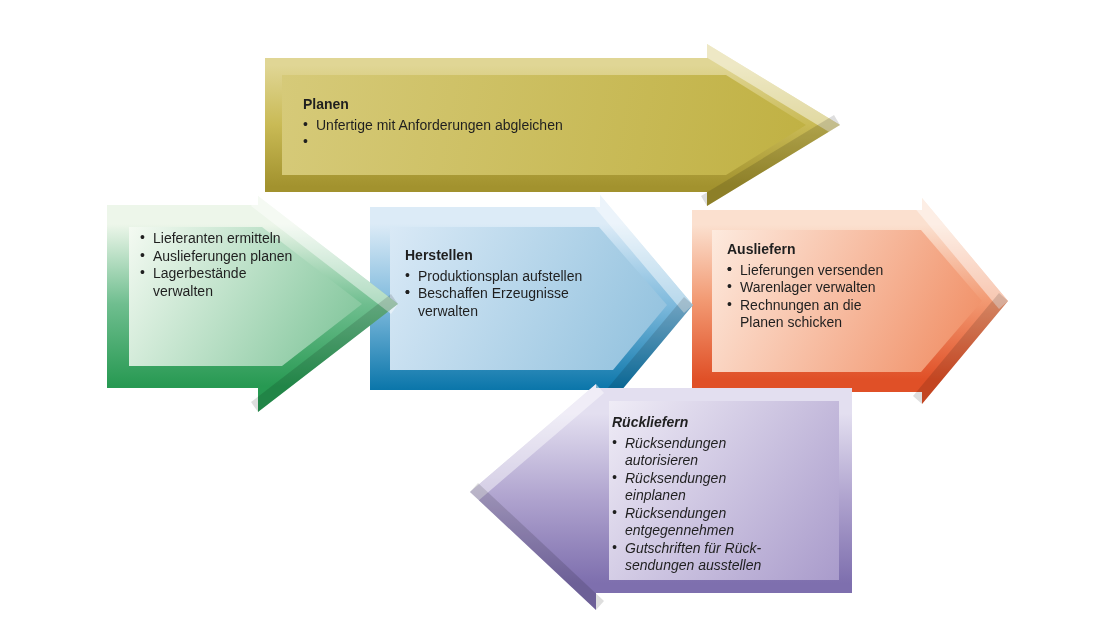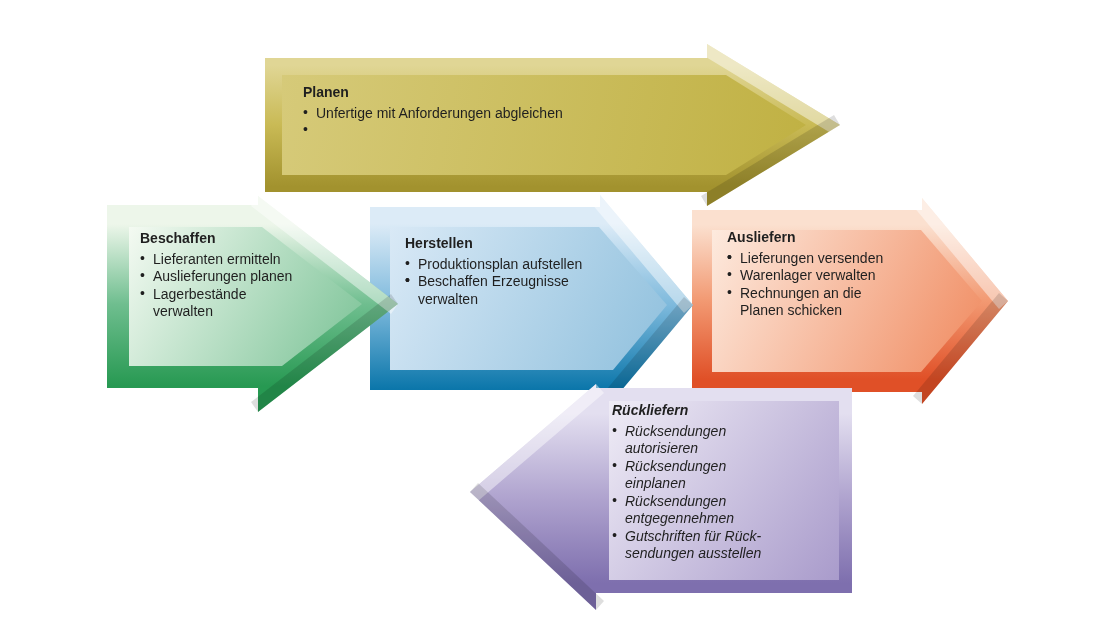--- a/index.html
+++ b/index.html
@@ -5,21 +5,21 @@
   html,body{margin:0;padding:0;background:#ffffff;}
   .canvas{
     position:relative;width:1106px;height:644px;background:#ffffff;overflow:hidden;
     font-family:"Liberation Sans",sans-serif;
   }
   .diagram-svg{position:absolute;left:0;top:0;}
   .textblock{
     position:absolute;color:var(--text-color,#1f1f1f);
     font-size:14px;line-height:17.5px;
   }
-  .textblock .title{font-weight:bold;margin:0 0 3px 0;}
+  .textblock .title{font-weight:bold;margin:12px 0 3px 0;}
   .textblock ul{list-style:none;margin:0;padding:0;}
   .textblock li{position:relative;padding-left:13px;margin:0;}
   .textblock .dot{position:absolute;left:0;top:-1px;}
   .textblock .btext{white-space:pre-line;}
   #tb-planen{left:303px;top:84px;width:440px;}
   #tb-beschaffen{left:140px;top:230px;width:195px;}
   #tb-herstellen{left:405px;top:235px;width:225px;}
   #tb-ausliefern{left:727px;top:229px;width:210px;}
   #tb-rueckliefern{left:612px;top:402px;width:235px;font-style:italic;}
   .bevel-hi{fill:rgba(255,255,255,0.45);}
@@ -131,21 +131,20 @@
 
   <div class="textblock" id="tb-planen">
     <div class="title">Planen</div>
     <ul>
         <li><span class="dot">•</span><span class="btext">Unfertige mit Anforderungen abgleichen</span></li>
         <li><span class="dot">•</span></li>
       </ul>
   </div>
 
   <div class="textblock" id="tb-beschaffen">
-    <div class="title">Beschaffen</div>
     <ul>
         <li><span class="dot">•</span><span class="btext">Lieferanten ermitteln</span></li>
         <li><span class="dot">•</span><span class="btext">Auslieferungen planen</span></li>
         <li><span class="dot">•</span><span class="btext">Lagerbestände
 verwalten</span></li>
       </ul>
   </div>
 
   <div class="textblock" id="tb-herstellen">
     <div class="title">Herstellen</div>

